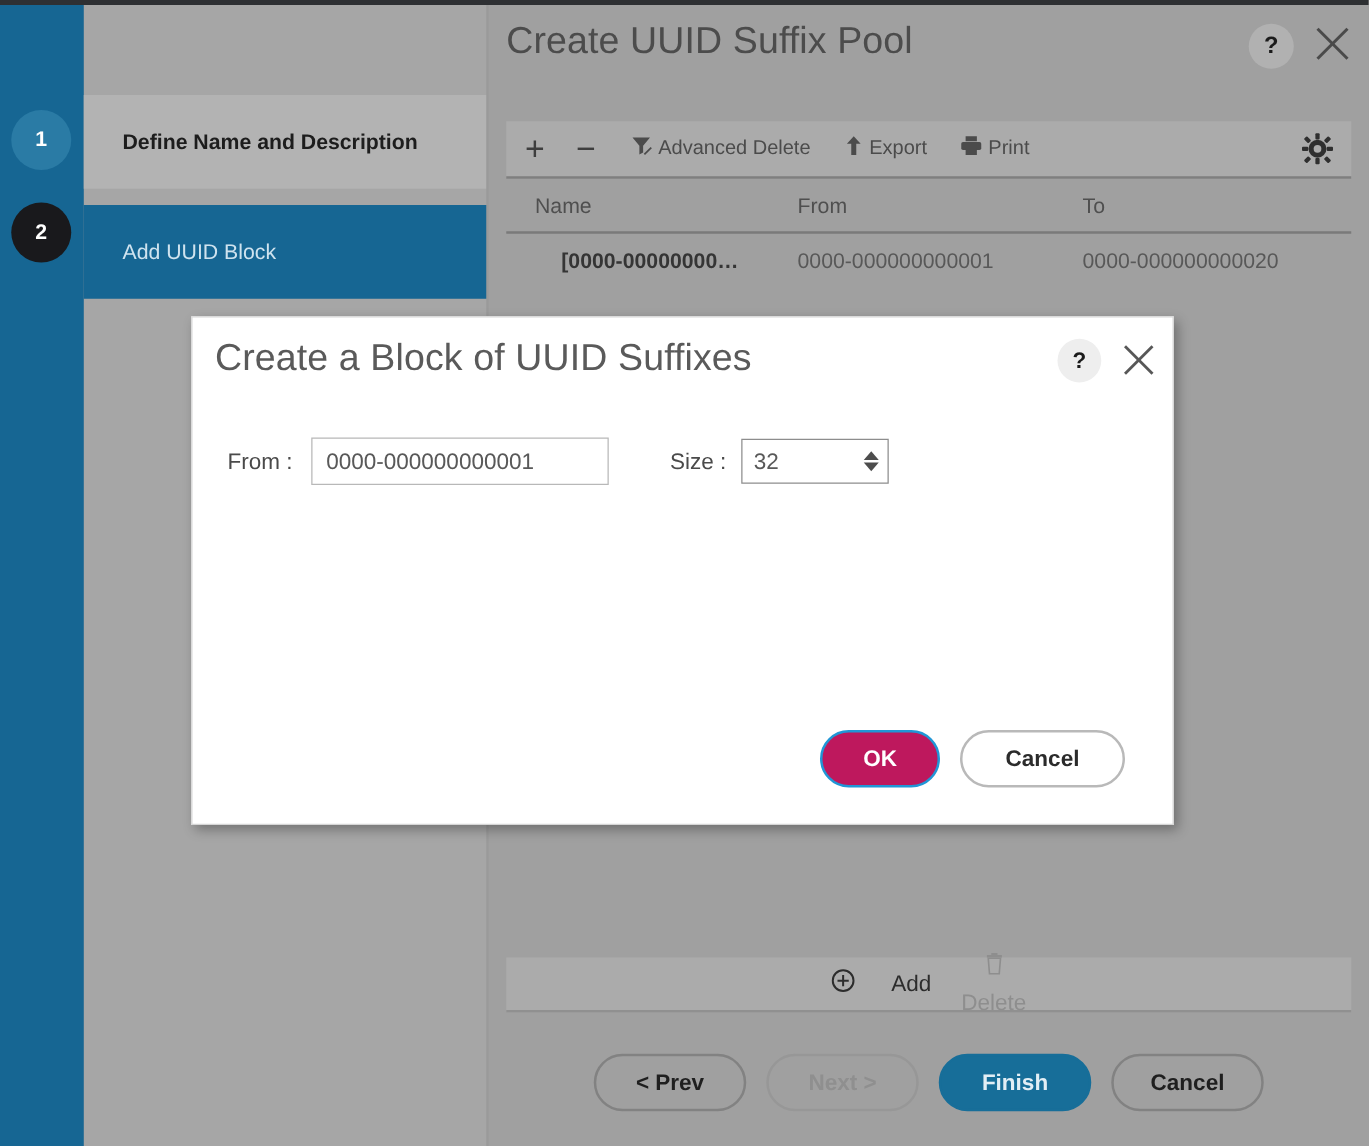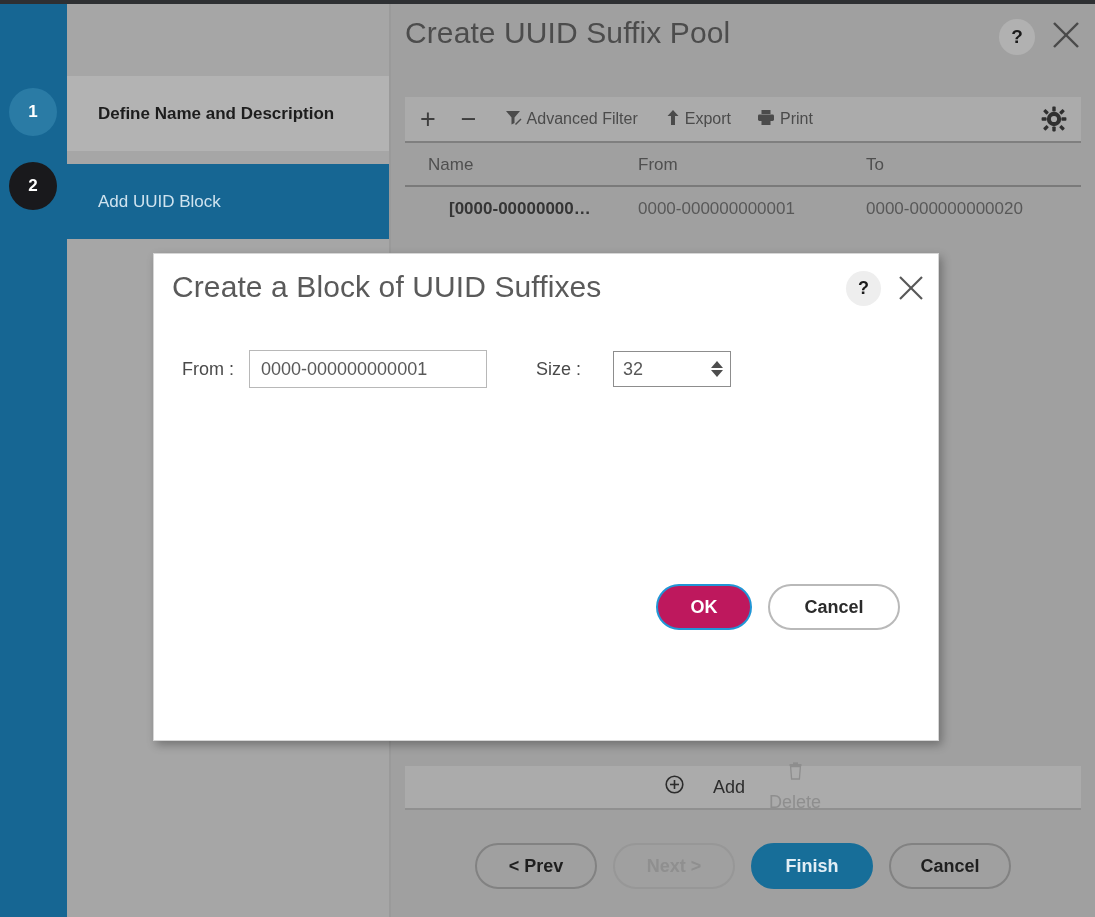--- a/index.html
+++ b/index.html
@@ -251,21 +251,21 @@
   #btn-finish {
     background: #176e99;
     border-color: #176e99;
     color: #e2eef5;
   }
 
   
   #modal {
     position: absolute;
     left: 153px; top: 253px;
-    width: 786px; height: 488px;
+    width: 786px; height: 407px;
     background: #ffffff;
     border: 1px solid #d6d6d6;
     box-shadow: 3px 4px 9px rgba(0,0,0,0.30);
     box-sizing: border-box;
   }
   #modal-title {
     position: absolute;
     left: 18px; top: 16px;
     font-size: 30px;
     color: #5a5a5a;
@@ -305,21 +305,21 @@
     background: #ffffff;
     color: #595959;
     font-size: 18px;
     font-family: "Liberation Sans", sans-serif;
     padding: 0 11px;
     box-sizing: border-box;
     outline: none;
   }
   #size-label { margin-left: 49px; }
   #size-wrap {
-    margin-left: 32px;
+    margin-left: 12px;
     width: 118px;
     height: 36px;
     border: 1px solid #8d8d8d;
     background: #ffffff;
     display: flex;
     align-items: flex-end;
     box-sizing: border-box;
     position: relative;
   }
   #size-input {
@@ -434,21 +434,21 @@
     <div id="tb-minus" class="tb-item">
       <span>−</span>
     </div>
     <div id="tb-filter" class="tb-item">
       <span>
         <svg width="17" height="17" viewBox="0 0 17 17" aria-hidden="true">
           <polygon points="1,2 15,2 9.5,8.5 9.5,14 6.5,15.5 6.5,8.5" fill="#4b4b4b"></polygon>
           <path d="M10 15 L15.5 9.5 L16.5 10.5 L11 16 Z" fill="#4b4b4b"></path>
         </svg>
       </span>
-      <span>Advanced Filter</span>
+      <span>Advanced Delete</span>
     </div>
     <div id="tb-export" class="tb-item">
       <span>
         <svg width="14" height="17" viewBox="0 0 14 17" aria-hidden="true">
           <path d="M7 1 L12.5 7 L9 7 L9 16 L5 16 L5 7 L1.5 7 Z" fill="#4b4b4b"></path>
         </svg>
       </span>
       <span>Export</span>
     </div>
     <div id="tb-print" class="tb-item">

